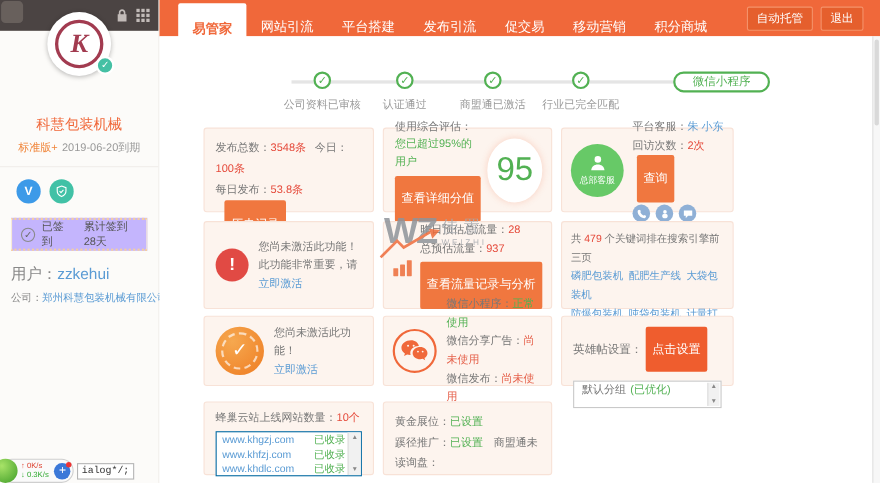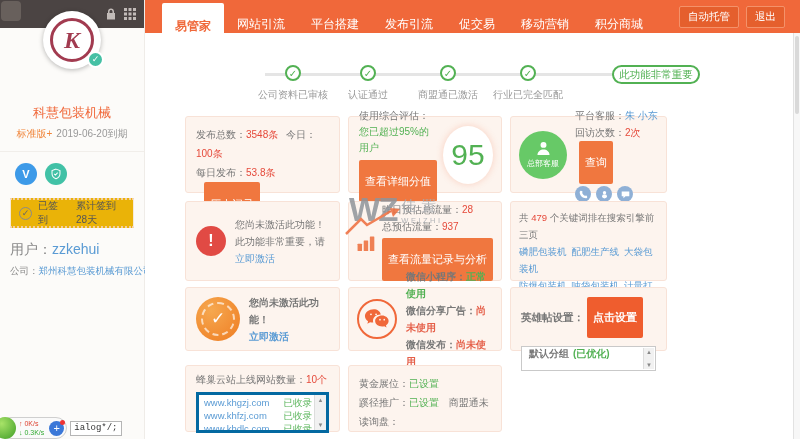--- a/index.html
+++ b/index.html
@@ -21,21 +21,21 @@
   .logo-badge::before { content:"✓"; }
   .side-title { padding-top:76px; text-align:center; color:#f0683a; font-size:13px; }
   .side-sub { margin-top:5px; text-align:center; font-size:10px; color:#999; }
   .side-sub .ver { color:#f0853a; margin-right:4px; }
   .side-divider { margin-top:10px; border-top:1px solid #f1eeea; }
   .side-icons { display:flex; gap:8px; padding:11px 0 0 15px; }
   .cir { width:22px; height:22px; border-radius:50%; color:#fff; text-align:center; }
   .cir.v { background:#3d9ae8; font-size:11px; font-weight:bold; line-height:22px; }
   .cir.v::before { content:"V"; }
   .cir.shield { background:#41c1a6; display:flex; align-items:center; justify-content:center; }
-  .signin-card { margin:13px 10px 0; height:30px; background:#eab308; border:1px solid #f7ead8; border-top:2px dotted #f3cda4; border-bottom:2px dotted #f3cda4; display:flex; align-items:center; gap:6px; padding:0 8px; font-size:10px; color:#555; cursor:pointer; }
+  .signin-card { margin:13px 10px 0; height:30px; background:#c4b5fd; border:1px solid #f7ead8; border-top:2px dotted #f3cda4; border-bottom:2px dotted #f3cda4; display:flex; align-items:center; gap:6px; padding:0 8px; font-size:10px; color:#555; cursor:pointer; }
   .signin-check { width:13px; height:13px; border:1px solid #8a8a8a; border-radius:50%; font-size:9px; line-height:11px; text-align:center; color:#666; flex:0 0 13px; }
   .signin-check::before { content:"✓"; }
   .signin-total { margin-left:8px; }
   .side-line { margin:13px 10px 0; font-size:14px; color:#888; white-space:nowrap; }
   .side-line.company { font-size:9.5px; margin-top:6px; }
   .side-line a { color:#5a9bd4; text-decoration:none; cursor:pointer; }
 
   
   .topnav { position:absolute; left:145px; top:0; width:655px; height:33px; background:#f0683a; display:flex; align-items:flex-start; }
   .tabs { display:flex; margin-left:17px; height:33px; }
@@ -58,21 +58,21 @@
   .step-label { margin-top:7px; font-size:10px; color:#999; white-space:nowrap; }
   .step-pill { position:absolute; left:467px; top:32px; width:88px; height:19px; background:#fff; border:2px solid #52b153; border-radius:12px; color:#52b153; font-size:10.5px; text-align:center; line-height:15px; cursor:pointer; white-space:nowrap; }
 
   
   .card { position:absolute; background:#fdf4ee; border:1px solid #f8e2d7; border-radius:3px; }
   .c1 { left:40px;  width:155px; }
   .c2 { left:203px; width:154px; }
   .c3 { left:365px; width:157px; }
   .r1 { top:83px;  height:77px; }
   .r2 { top:168px; height:80px; }
-  .r3 { top:254px; height:64px;font-weight:bold; }
+  .r3 { top:254px; height:64px; }
   .r4 { top:332px; height:67px; }
 
   .lbl  { color:#777; }
   .red  { color:#e5493a; }
   .grn  { color:#52b153; }
   .blu  { color:#5a9bd4; cursor:pointer; text-decoration:none; }
   .warn { color:#e5604a; }
   .obtn { display:inline-block; background:#f0773f; color:#fff; font-size:11px; padding:13px 6px; border-radius:2px; cursor:pointer; white-space:nowrap; }
 
   .pub-card { padding:8px 10px; font-size:10px; line-height:19px; }
@@ -124,21 +124,21 @@
   .wx-rows { font-size:10px; line-height:17px; }
 
   .hero-card { padding:9px 10px; font-size:10.5px; }
   .hero-card .rbtn { background:#ef5d2e; }
   .sel-box { position:relative; margin-top:8px; height:25px; background:#fff; border:1px solid #c9c9c9; display:flex; gap:4px; padding:0 14px 0 7px; font-size:10px; color:#777; cursor:pointer; }
   .spinner { position:absolute; right:1px; top:1px; bottom:1px; width:11px; background:#f1f1f1; border-left:1px solid #ddd; display:flex; flex-direction:column; align-items:center; justify-content:space-between; font-size:6px; color:#888; padding:1px 0; cursor:pointer; }
   .spinner .up::before { content:"▲"; }
   .spinner .dn::before { content:"▼"; }
 
   .cloud-card { padding:7px 10px; font-size:10px; }
-  .listbox { position:relative; margin-top:5px; height:41px; background:#fff; border:3px solid #0369a1; overflow:hidden; padding:1px 14px 0 5px; }
+  .listbox { position:relative; margin-top:5px; height:41px; background:#fff; border:1px solid #0369a1; overflow:hidden; padding:1px 14px 0 5px; }
   .site-row { display:flex; justify-content:space-between; font-size:9.5px; line-height:13px; }
   .site-row .url { color:#5a9bd4; cursor:pointer; }
   .site-row .st { color:#52b153; }
   .lb-scroll { position:absolute; right:0; top:0; bottom:0; width:12px; background:#f1f1f1; border-left:1px solid #ddd; display:flex; flex-direction:column; justify-content:space-between; align-items:center; font-size:6px; color:#888; padding:2px 0; cursor:pointer; }
   .lb-scroll .up::before { content:"▲"; }
   .lb-scroll .dn::before { content:"▼"; }
 
   .mgr-card { padding:8px 10px; font-size:10px; line-height:19px; }
 
   
@@ -248,21 +248,21 @@
         <div class="step-label">商盟通已激活</div>
       </div>
       <div class="step" style="left:168px">
         <div class="step-dot"></div>
         <div class="step-label">认证通过</div>
       </div>
       <div class="step" style="left:328px">
         <div class="step-dot"></div>
         <div class="step-label">行业已完全匹配</div>
       </div>
-      <div class="step-pill">此功能非常重要</div>
+      <div class="step-pill">微信小程序</div>
     </div>
 
     <div class="card c1 r1 pub-card">
       <div>
         <span class="lbl">发布总数：</span><span class="red">3548条</span>
         <span class="lbl" style="margin-left:5px">今日：</span><span class="red">100条</span>
       </div>
       <div>
         <span class="lbl">每日发布：</span><span class="red">53.8条</span>
         <span class="obtn" style="margin-left:8px">历史记录</span>

